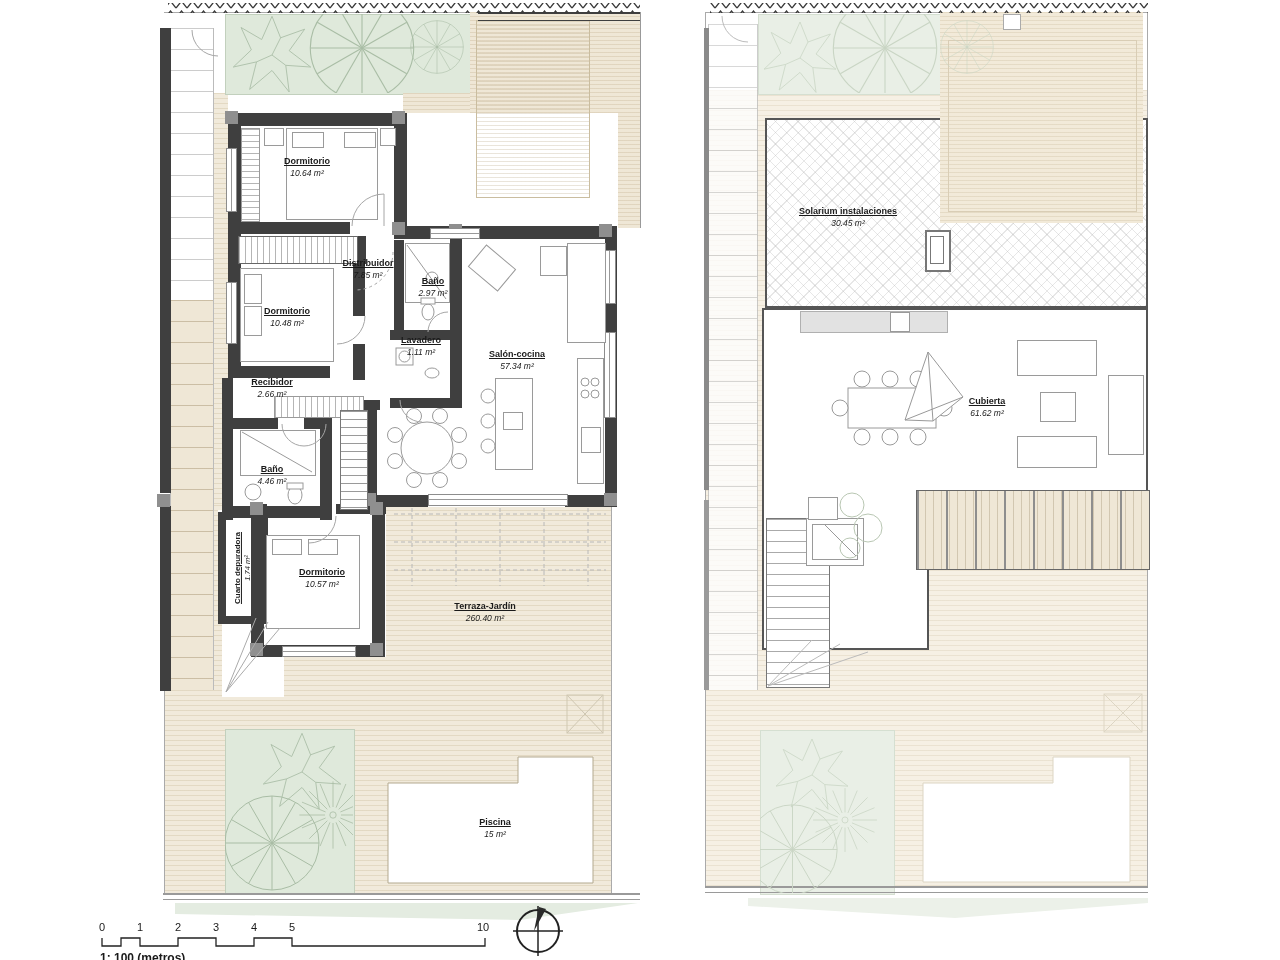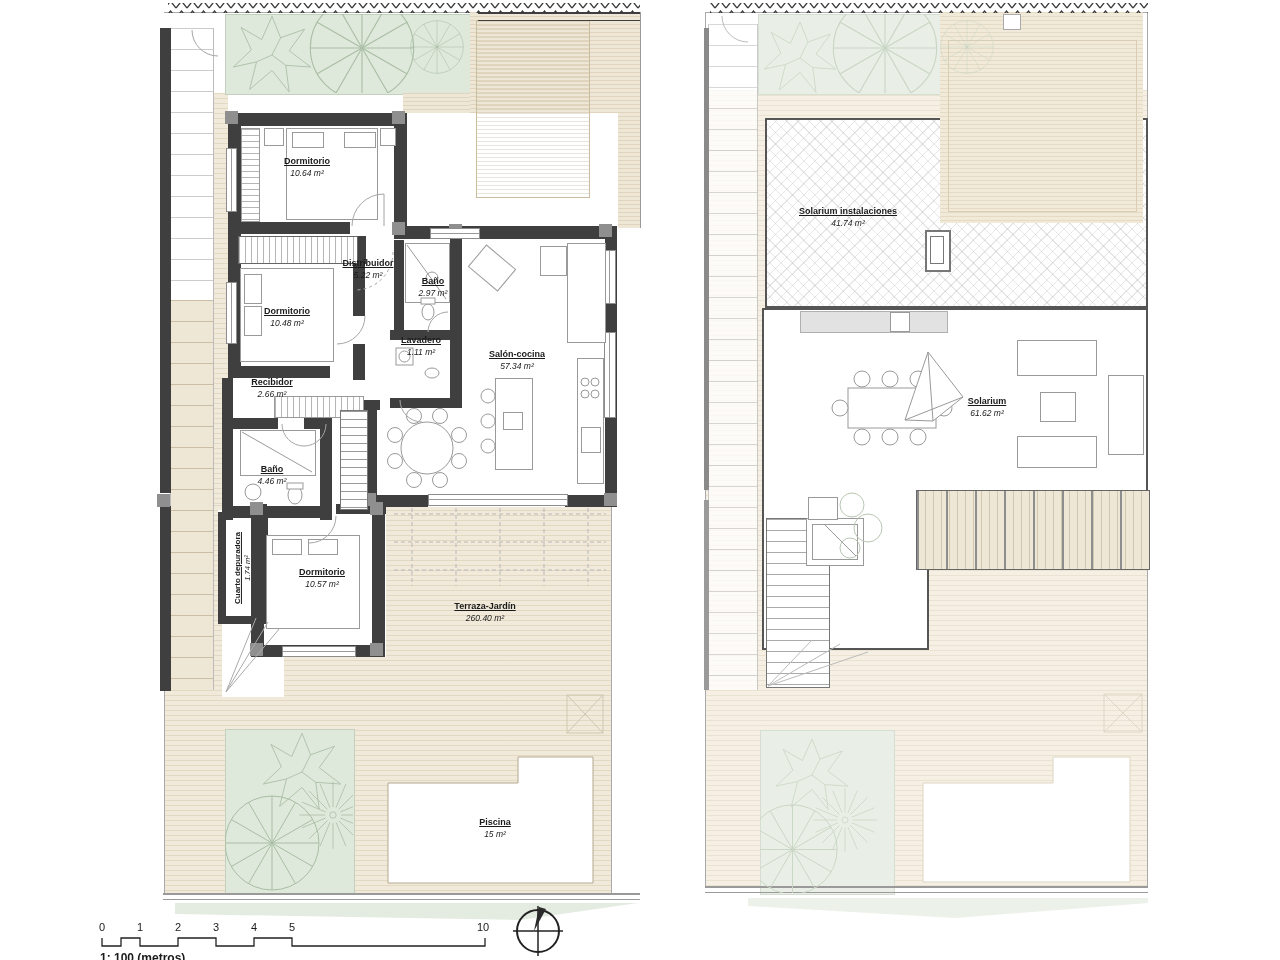--- a/index.html
+++ b/index.html
@@ -163,21 +163,21 @@
     <div class="abs furn" style="left:567px;top:243px;width:37px;height:98px"></div>
     <div class="abs furn" style="left:540px;top:246px;width:25px;height:28px"></div>
     <div class="abs stair" style="left:340px;top:410px;width:26px;height:98px"></div>
 
     <div class="lbl" style="left:307px;top:156px">
       <span class="nm">Dormitorio</span>
       <span class="ar">10.64 m²</span>
     </div>
     <div class="lbl" style="left:368px;top:258px">
       <span class="nm">Distribuidor</span>
-      <span class="ar">5.22 m²</span>
+      <span class="ar">7.85 m²</span>
     </div>
     <div class="lbl" style="left:433px;top:276px">
       <span class="nm">Baño</span>
       <span class="ar">2.97 m²</span>
     </div>
     <div class="lbl" style="left:287px;top:306px">
       <span class="nm">Dormitorio</span>
       <span class="ar">10.48 m²</span>
     </div>
     <div class="lbl" style="left:421px;top:335px">
@@ -248,24 +248,24 @@
     <div class="abs furn" style="left:1108px;top:375px;width:34px;height:78px"></div>
     <div class="abs furn" style="left:1017px;top:436px;width:78px;height:30px"></div>
     <div class="abs furn" style="left:1040px;top:392px;width:34px;height:28px;background:transparent"></div>
     <div class="abs stair" style="left:766px;top:518px;width:62px;height:168px;background-image:repeating-linear-gradient(180deg,#aaa 0 1px,transparent 1px 11px)"></div>
     <div class="abs furn" style="left:806px;top:518px;width:56px;height:46px"></div>
     <div class="abs furn" style="left:812px;top:524px;width:44px;height:34px;background:transparent"></div>
     <div class="abs furn" style="left:808px;top:497px;width:28px;height:21px"></div>
 
     <div class="lbl" style="left:848px;top:206px">
       <span class="nm">Solarium instalaciones</span>
-      <span class="ar">41.74 m²</span>
+      <span class="ar">30.45 m²</span>
     </div>
     <div class="lbl" style="left:987px;top:396px">
-      <span class="nm">Solarium</span>
+      <span class="nm">Cubierta</span>
       <span class="ar">61.62 m²</span>
     </div>
 
     <div class="abs sep" style="left:705px;top:886px;width:443px"></div>
   </div>
 
   <div>
     <span class="tick" style="left:102px;top:921px">0</span>
     <span class="tick" style="left:140px;top:921px">1</span>
     <span class="tick" style="left:178px;top:921px">2</span>

